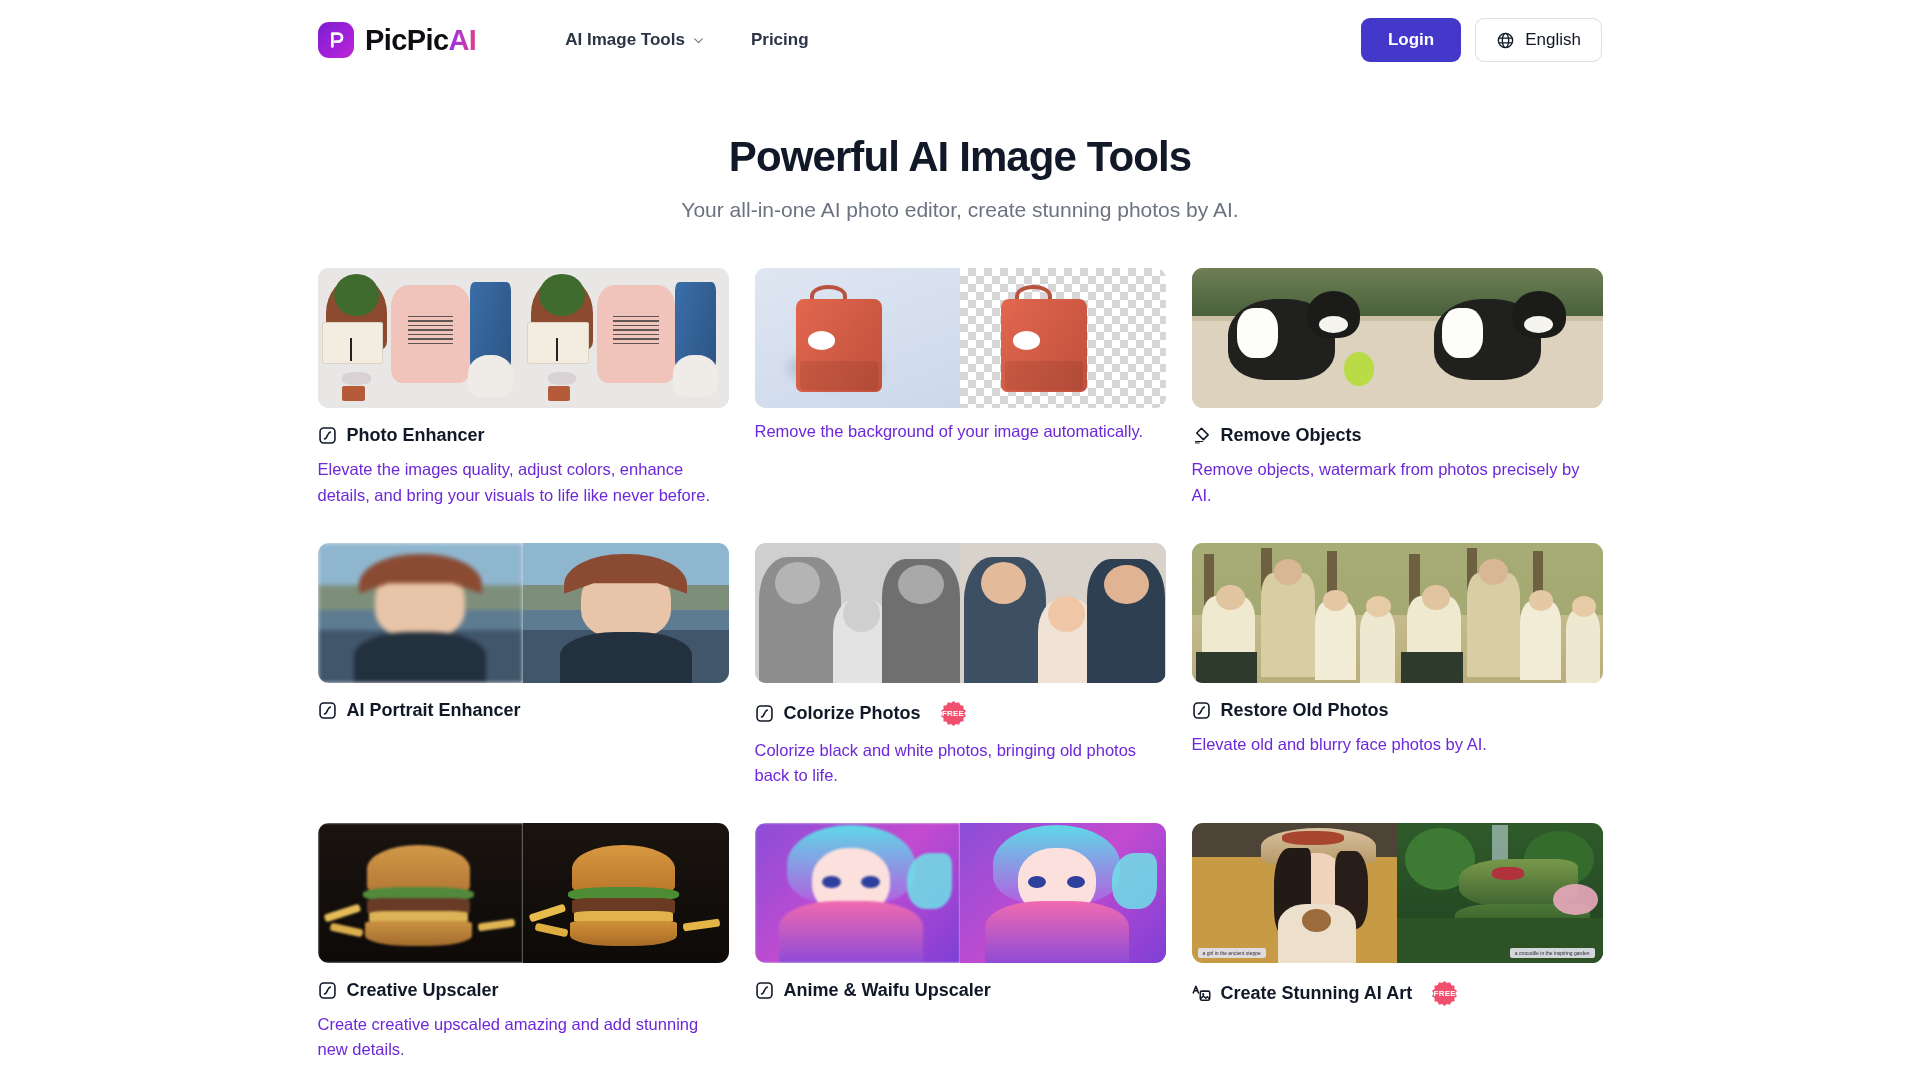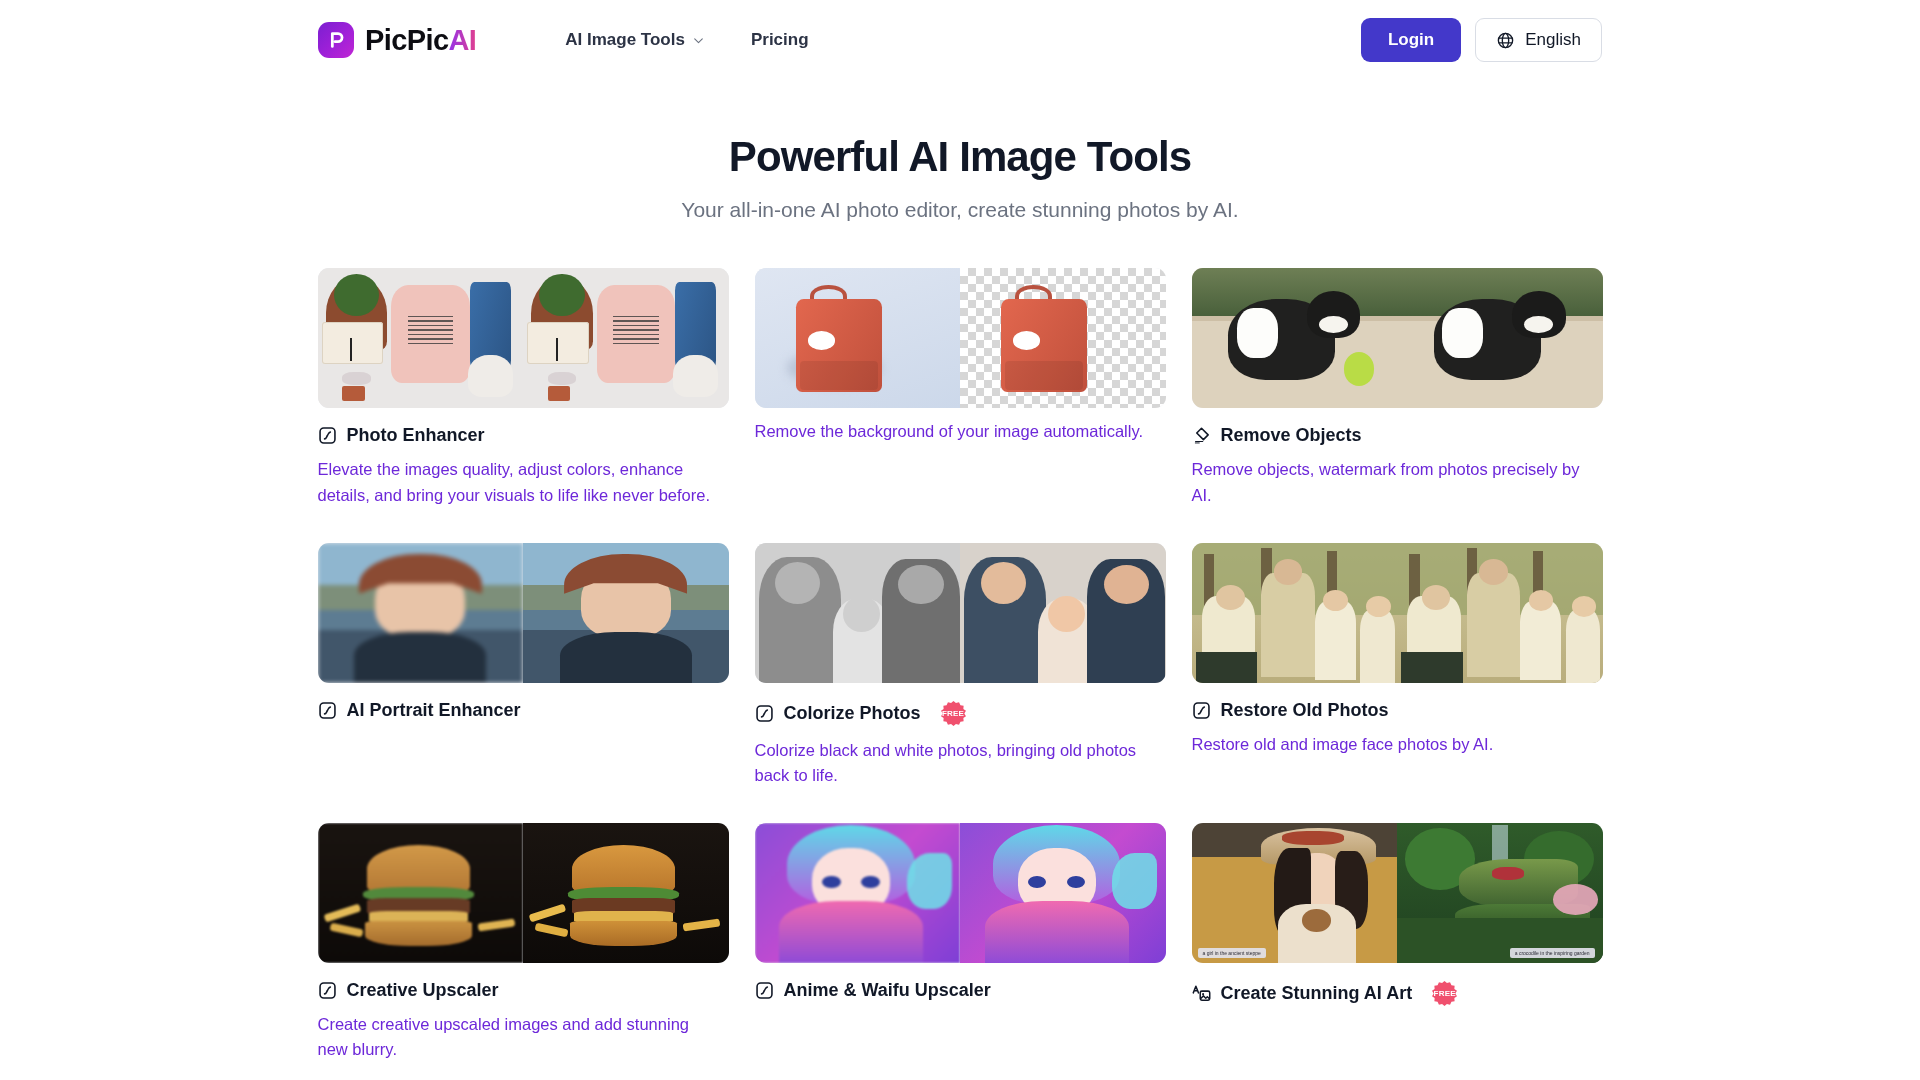--- a/index.html
+++ b/index.html
@@ -342,21 +342,21 @@
         <div style="position:absolute;left:85%;top:38%;width:12%;height:15%;background:#e7cba6;border-radius:50%"></div>
         <div style="position:absolute;left:2%;top:78%;width:30%;height:22%;background:#2e3a2c"></div>
         </div>
       </div>
       <div class="card-head">
         <svg class="card-icon" viewBox="0 0 24 24">
           <use href="#ic-enhance"></use>
         </svg>
         <div class="card-title">Restore Old Photos</div>
       </div>
-      <div class="card-desc">Restore old and image face photos by AI.</div>
+      <div class="card-desc">Elevate old and blurry face photos by AI.</div>
     </div>
     <div class="card">
       <div class="card-img">
         <div class="half" style="background: linear-gradient(rgb(26, 20, 16), rgb(13, 10, 8)); filter: blur(1px) saturate(0.9);">
         <div style="position:absolute;left:24%;top:16%;width:50%;height:34%;background:linear-gradient(#d8983f,#b9772c);border-radius:50% 50% 14% 14%"></div>
         <div style="position:absolute;left:22%;top:46%;width:54%;height:11%;background:#4e8b35;border-radius:40%"></div>
         <div style="position:absolute;left:24%;top:54%;width:50%;height:12%;background:#6b3a22;border-radius:18%"></div>
         <div style="position:absolute;left:25%;top:63%;width:48%;height:9%;background:#e0b34c;border-radius:18%"></div>
         <div style="position:absolute;left:23%;top:70%;width:52%;height:18%;background:linear-gradient(#cf9138,#a96b25);border-radius:10% 10% 42% 42%"></div>
         <div style="position:absolute;left:3%;top:62%;width:18%;height:6%;background:#e8bb4d;border-radius:3px;transform:rotate(-18deg)"></div>
@@ -373,21 +373,21 @@
         <div style="position:absolute;left:6%;top:74%;width:16%;height:6%;background:#dfae41;border-radius:3px;transform:rotate(12deg)"></div>
         <div style="position:absolute;left:78%;top:70%;width:18%;height:6%;background:#e4b447;border-radius:3px;transform:rotate(-8deg)"></div>
         </div>
       </div>
       <div class="card-head">
         <svg class="card-icon" viewBox="0 0 24 24">
           <use href="#ic-enhance"></use>
         </svg>
         <div class="card-title">Creative Upscaler</div>
       </div>
-      <div class="card-desc">Create creative upscaled images and add stunning new blurry.</div>
+      <div class="card-desc">Create creative upscaled amazing and add stunning new details.</div>
     </div>
     <div class="card">
       <div class="card-img">
         <div class="half" style="background: linear-gradient(135deg, rgb(139, 78, 216), rgb(196, 75, 208) 50%, rgb(126, 63, 214)); filter: blur(0.8px);">
         <div style="position:absolute;left:16%;top:2%;width:62%;height:56%;background:linear-gradient(#5fd8e8,#b35fe0);border-radius:50% 50% 36% 36%"></div>
         <div style="position:absolute;left:28%;top:18%;width:38%;height:48%;background:#fbe0dd;border-radius:46% 46% 44% 44%"></div>
         <div style="position:absolute;left:33%;top:38%;width:9%;height:9%;background:#2e3f9e;border-radius:50%"></div>
         <div style="position:absolute;left:52%;top:38%;width:9%;height:9%;background:#2e3f9e;border-radius:50%"></div>
         <div style="position:absolute;left:12%;top:56%;width:70%;height:46%;background:linear-gradient(#f06ab0,#8c4ad8);border-radius:40% 40% 0 0"></div>
         <div style="position:absolute;left:74%;top:22%;width:22%;height:40%;background:#6ee0e8;border-radius:50% 20% 40% 40%;opacity:.85"></div>

